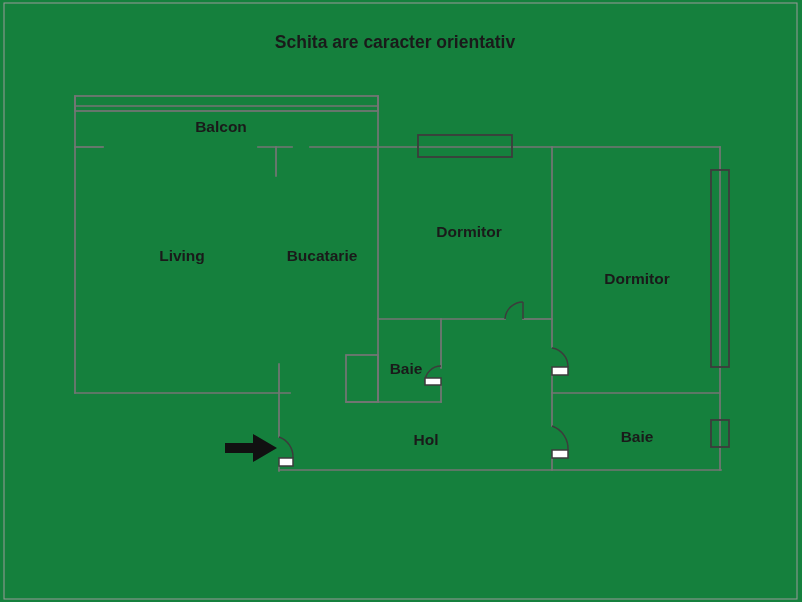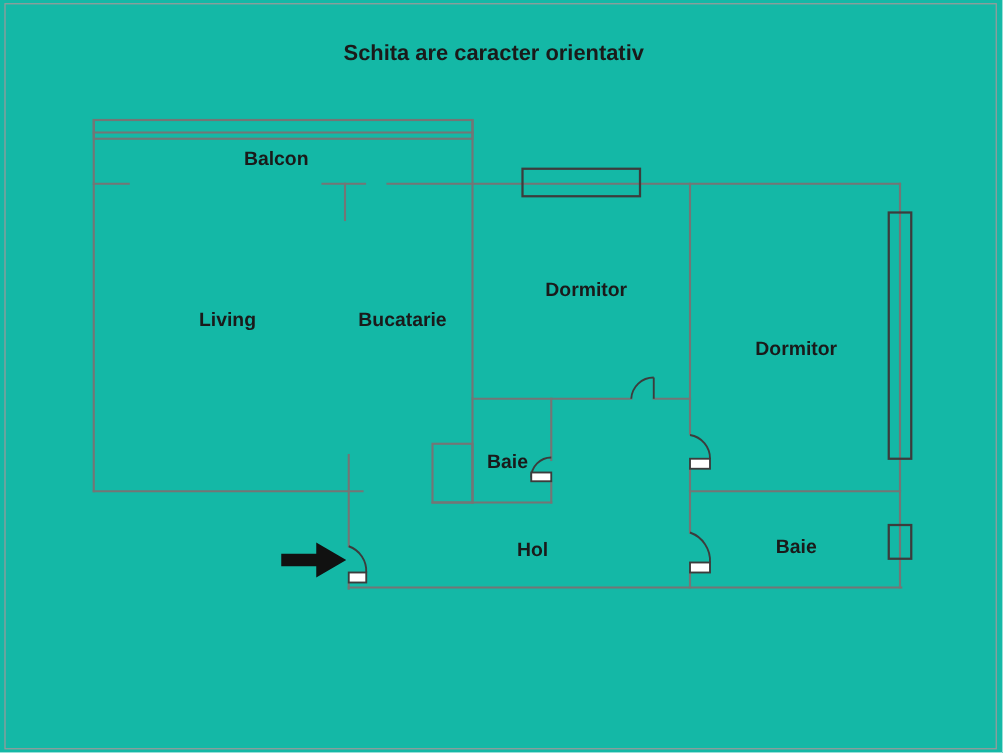--- a/index.html
+++ b/index.html
@@ -1,20 +1,20 @@
 <!DOCTYPE html>
 <html><head>
 <meta charset="utf-8">
 <style>
   html, body { margin: 0; padding: 0; background: #fff; }
   .page {
     position: relative;
     width: 802px;
     height: 602px;
-    background: #14b8a6;
+    background: #15803d;
     font-family: "Liberation Sans", sans-serif;
     overflow: hidden;
   }
   svg { display: block; }
   .frame   { stroke: #9a9a9a; stroke-width: 1; fill: none; }
   .wall    { stroke: #757575; stroke-width: 1.7; fill: none; stroke-linecap: square; }
   .sym     { stroke: #3c3c3c; stroke-width: 1.5; fill: none; }
   .win     { stroke: #3c3c3c; stroke-width: 1.8; fill: none; }
   .leaf    { stroke: #3c3c3c; stroke-width: 1.5; fill: #ffffff; }
   .arrow   { fill: #111111; stroke: none; }

